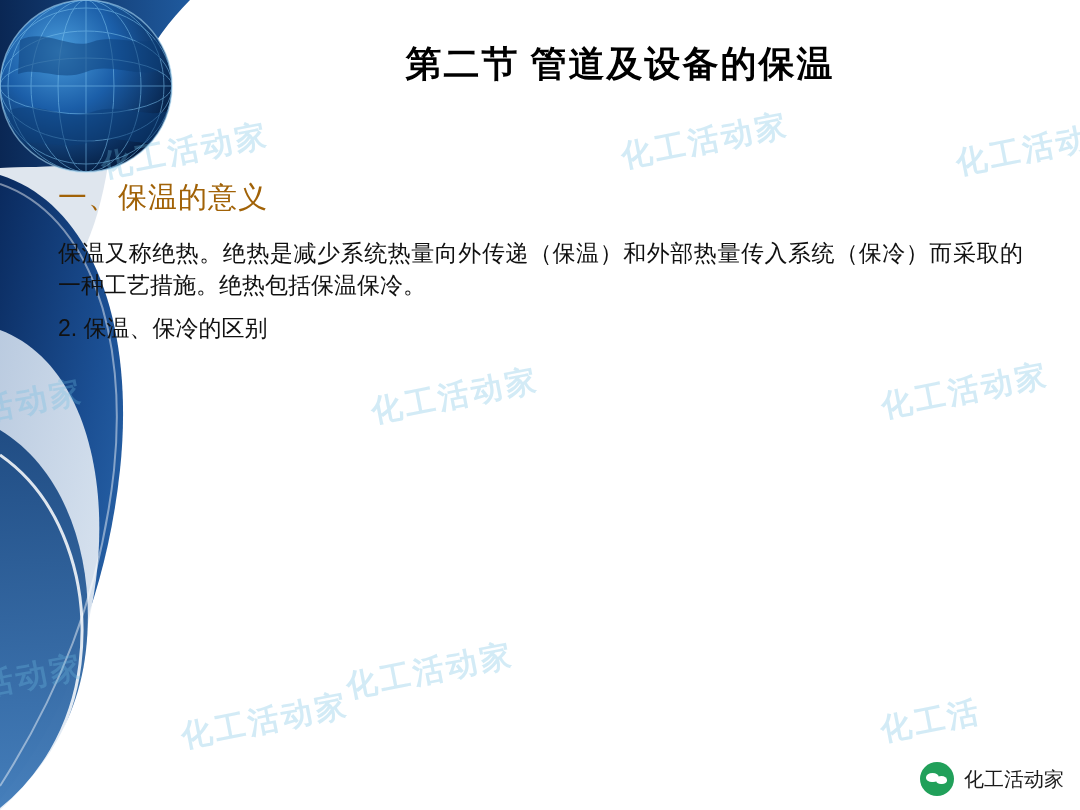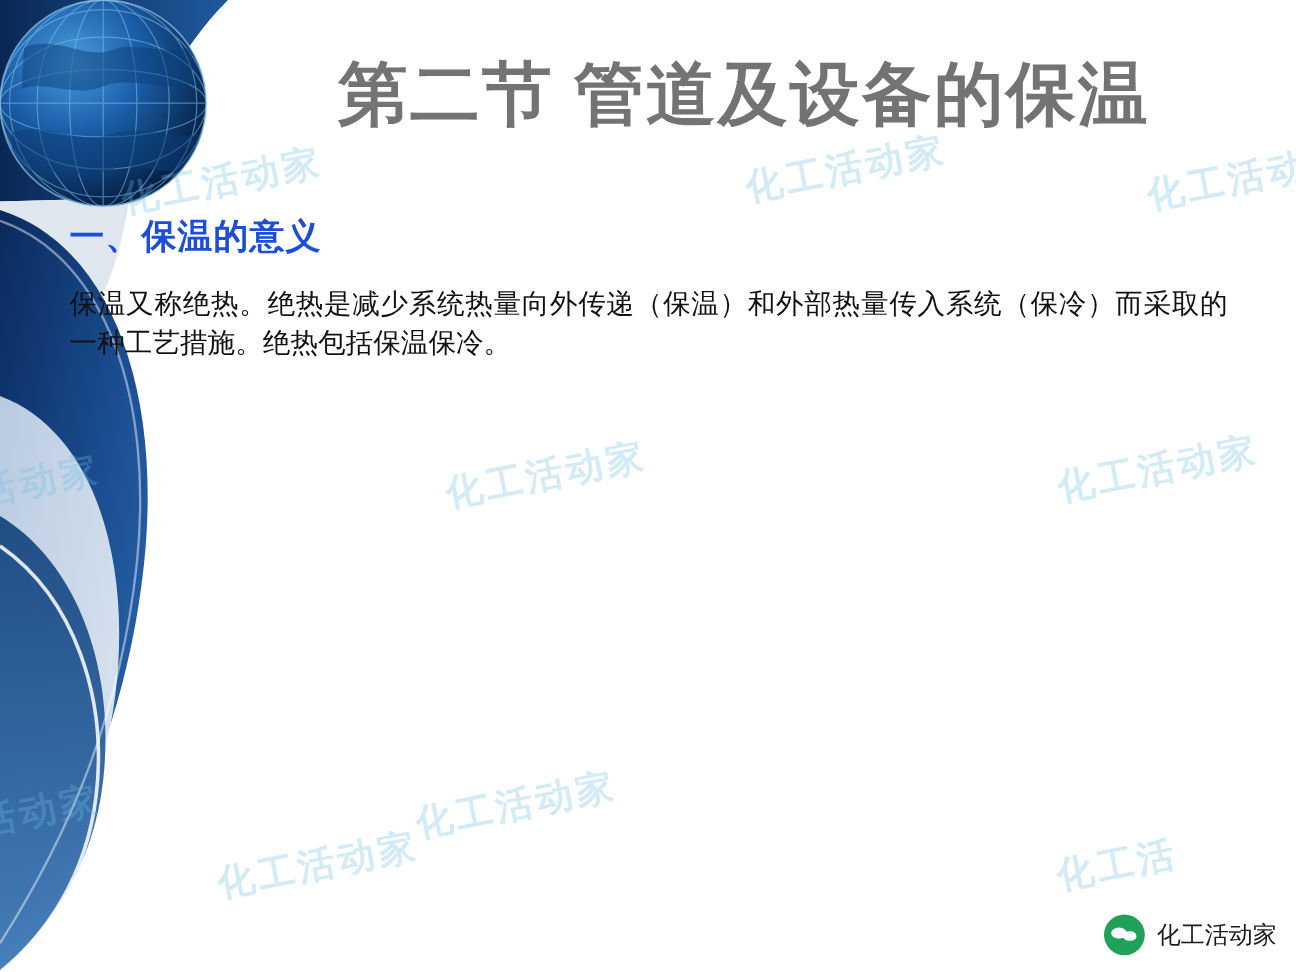--- a/index.html
+++ b/index.html
@@ -39,41 +39,41 @@
     pointer-events: none;
   }
 
   
   .title {
     position: absolute;
     left: 200px;
     top: 40px;
     width: 840px;
     text-align: center;
-    font-size: 58px;
+    font-size: 36px;
     font-weight: bold;
-    color: #737373;
+    color: #000000;
     letter-spacing: 2px;
     font-family: "Liberation Serif", "DejaVu Serif", serif;
   }
 
   
   .body-area {
     position: absolute;
     left: 58px;
     top: 178px;
     width: 970px;
   }
   .heading1 {
     font-size: 29px;
-    color: #1d4ed8;
+    color: #a16207;
     margin: 0 0 20px 0;
     letter-spacing: 1px;
     font-family: "Liberation Sans", sans-serif;
-    font-weight: bold;
+    font-weight: normal;
   }
   .sub-head {
     font-size: 23px;
     color: #111111;
     margin: 0 0 14px 0;
     font-family: "Liberation Sans", sans-serif;
   }
   .para {
     font-size: 23px;
     color: #111111;
@@ -225,20 +225,21 @@
       <div class="wm" style="left: 345px; top: 650px; font-size: 31px; color: rgba(110, 190, 225, 0.3);">化工活动家</div>
       <div class="wm" style="left: 880px; top: 700px; font-size: 31px; color: rgba(110, 190, 225, 0.3);">化工活</div>
       <div class="wm" style="left: 180px; top: 700px; font-size: 31px; color: rgba(110, 190, 225, 0.3);">化工活动家</div>
     </div>
 
   <div class="title">第二节 管道及设备的保温</div>
 
   <div class="body-area">
     <div class="heading1">一、保温的意义</div>
     <div class="para gap-small">保温又称绝热。绝热是减少系统热量向外传递（保温）和外部热量传入系统（保冷）而采取的一种工艺措施。绝热包括保温保冷。</div>
+    <div class="sub-head">2. 保温、保冷的区别</div>
   </div>
 
   <div class="badge">
     <span class="badge-logo"></span>
     <span class="badge-text">化工活动家</span>
   </div>
 
 </div>
 
 </body></html>

